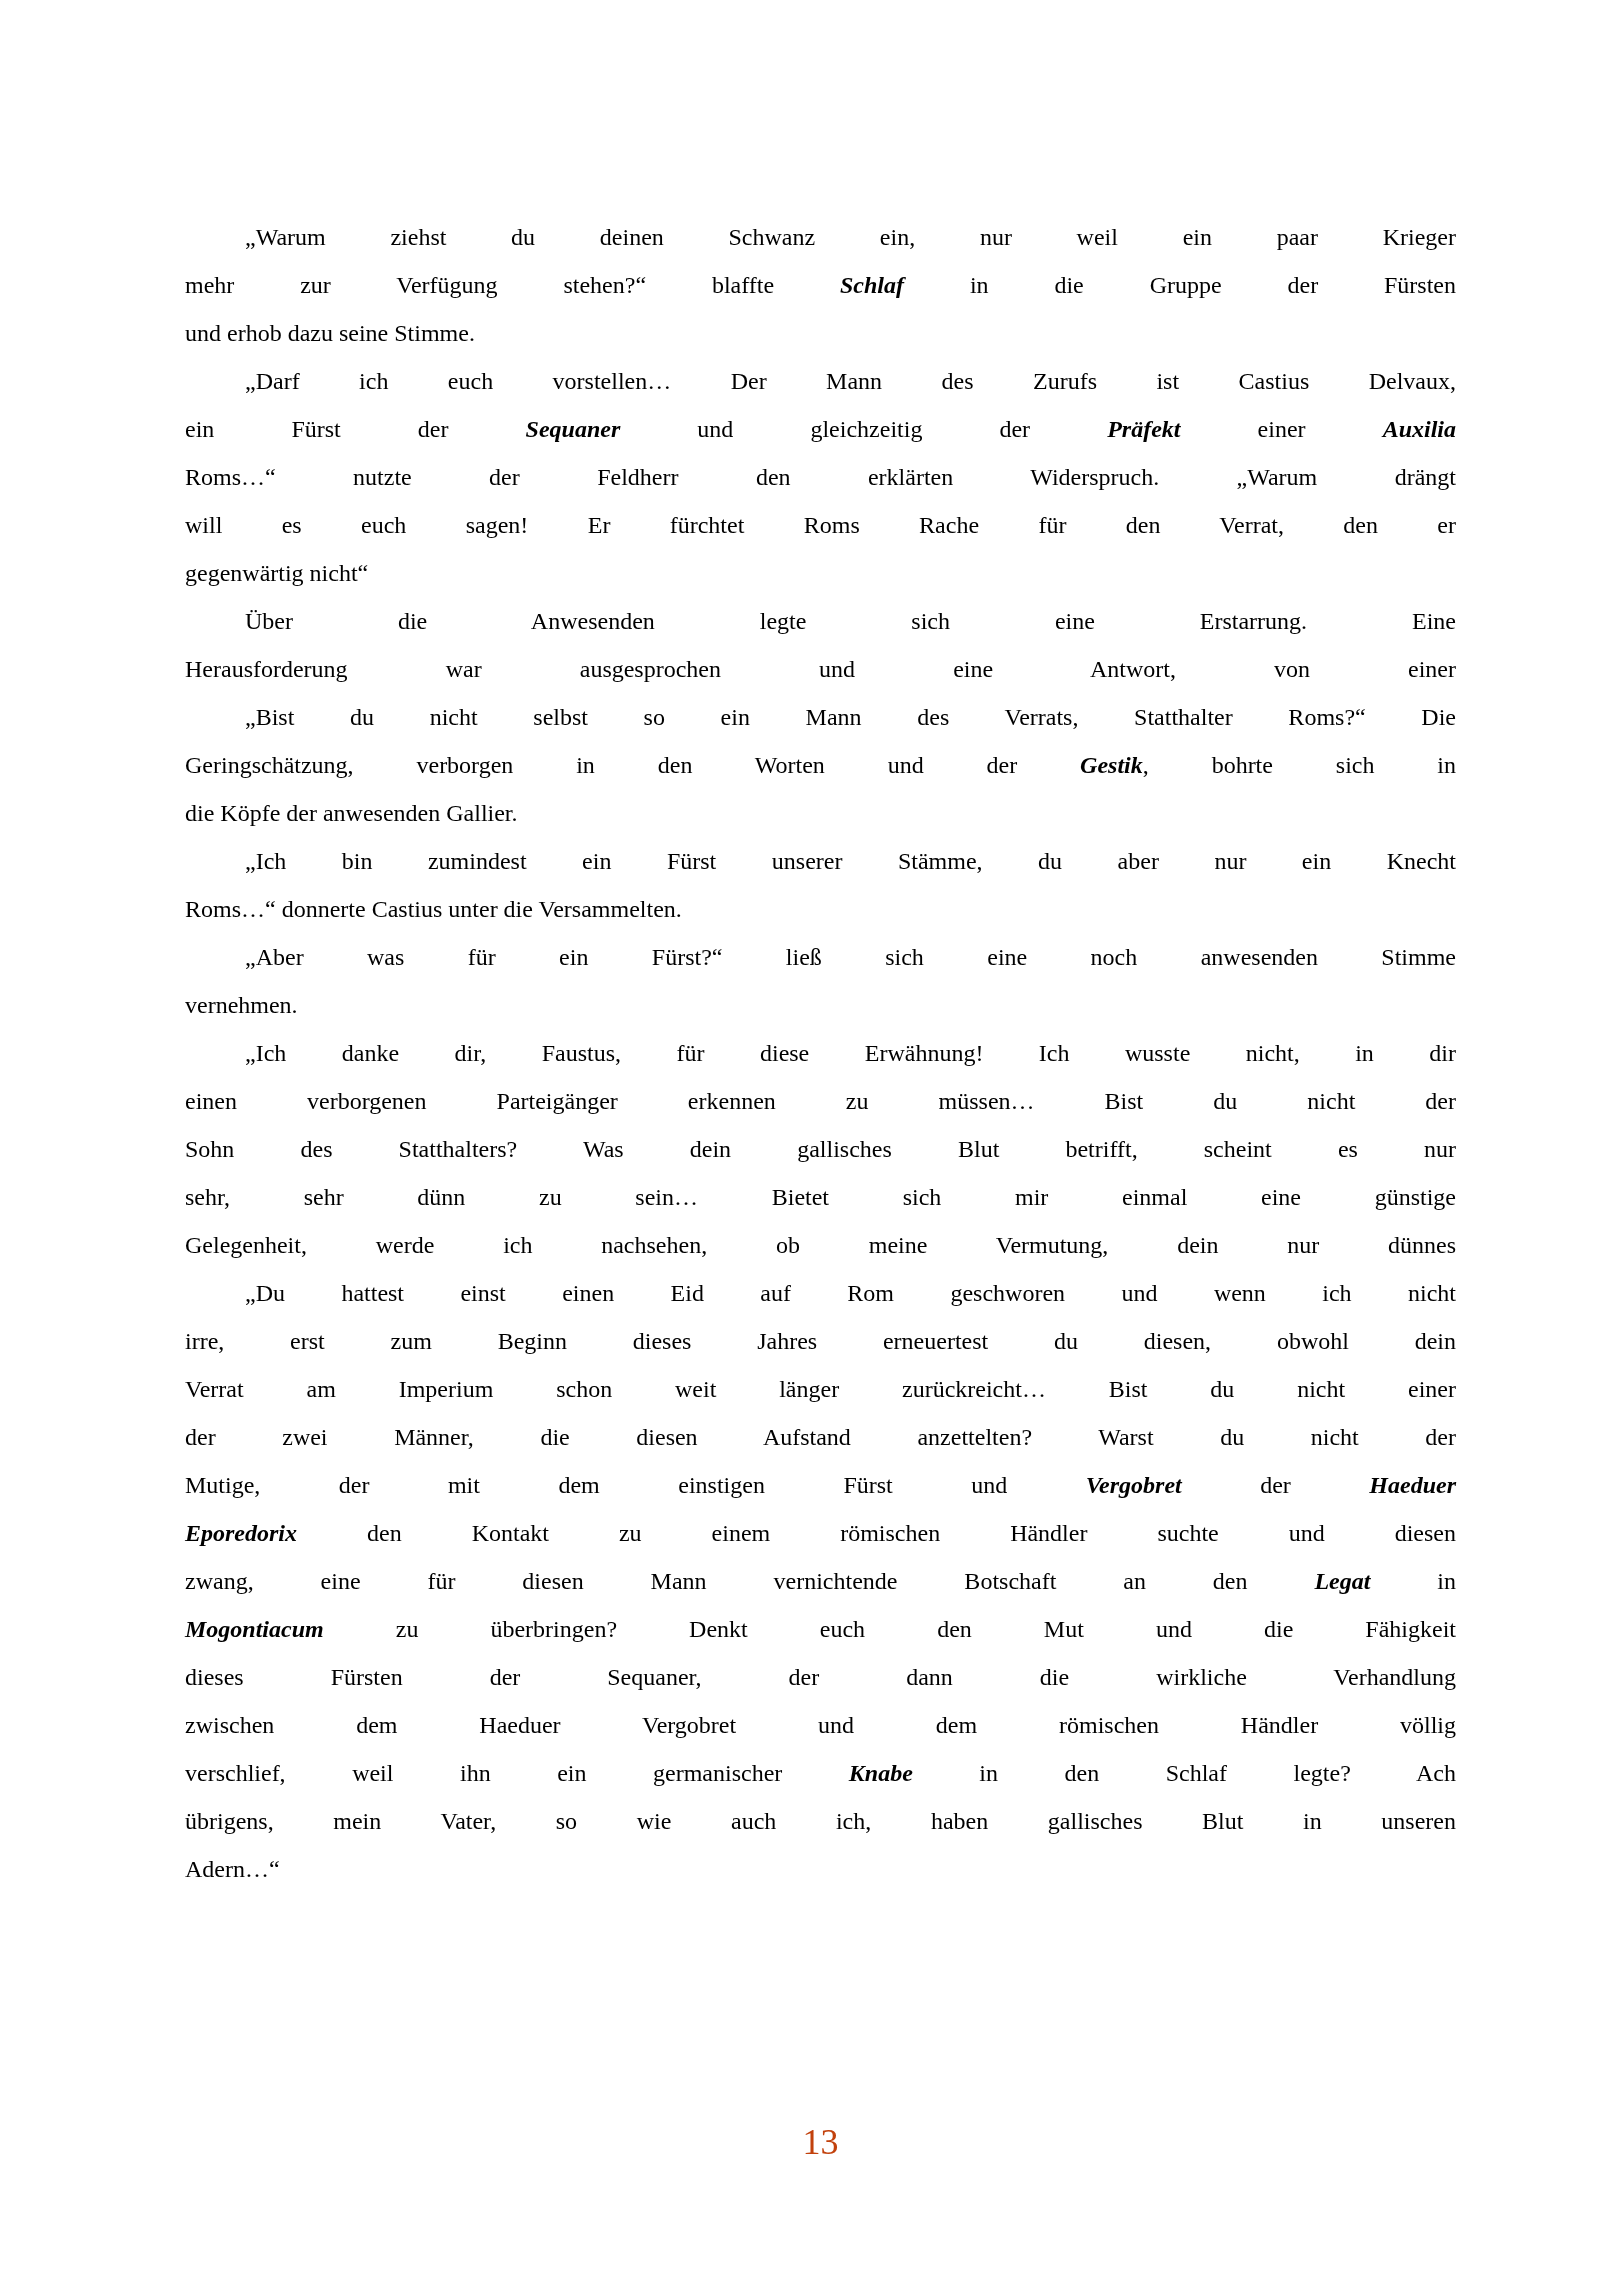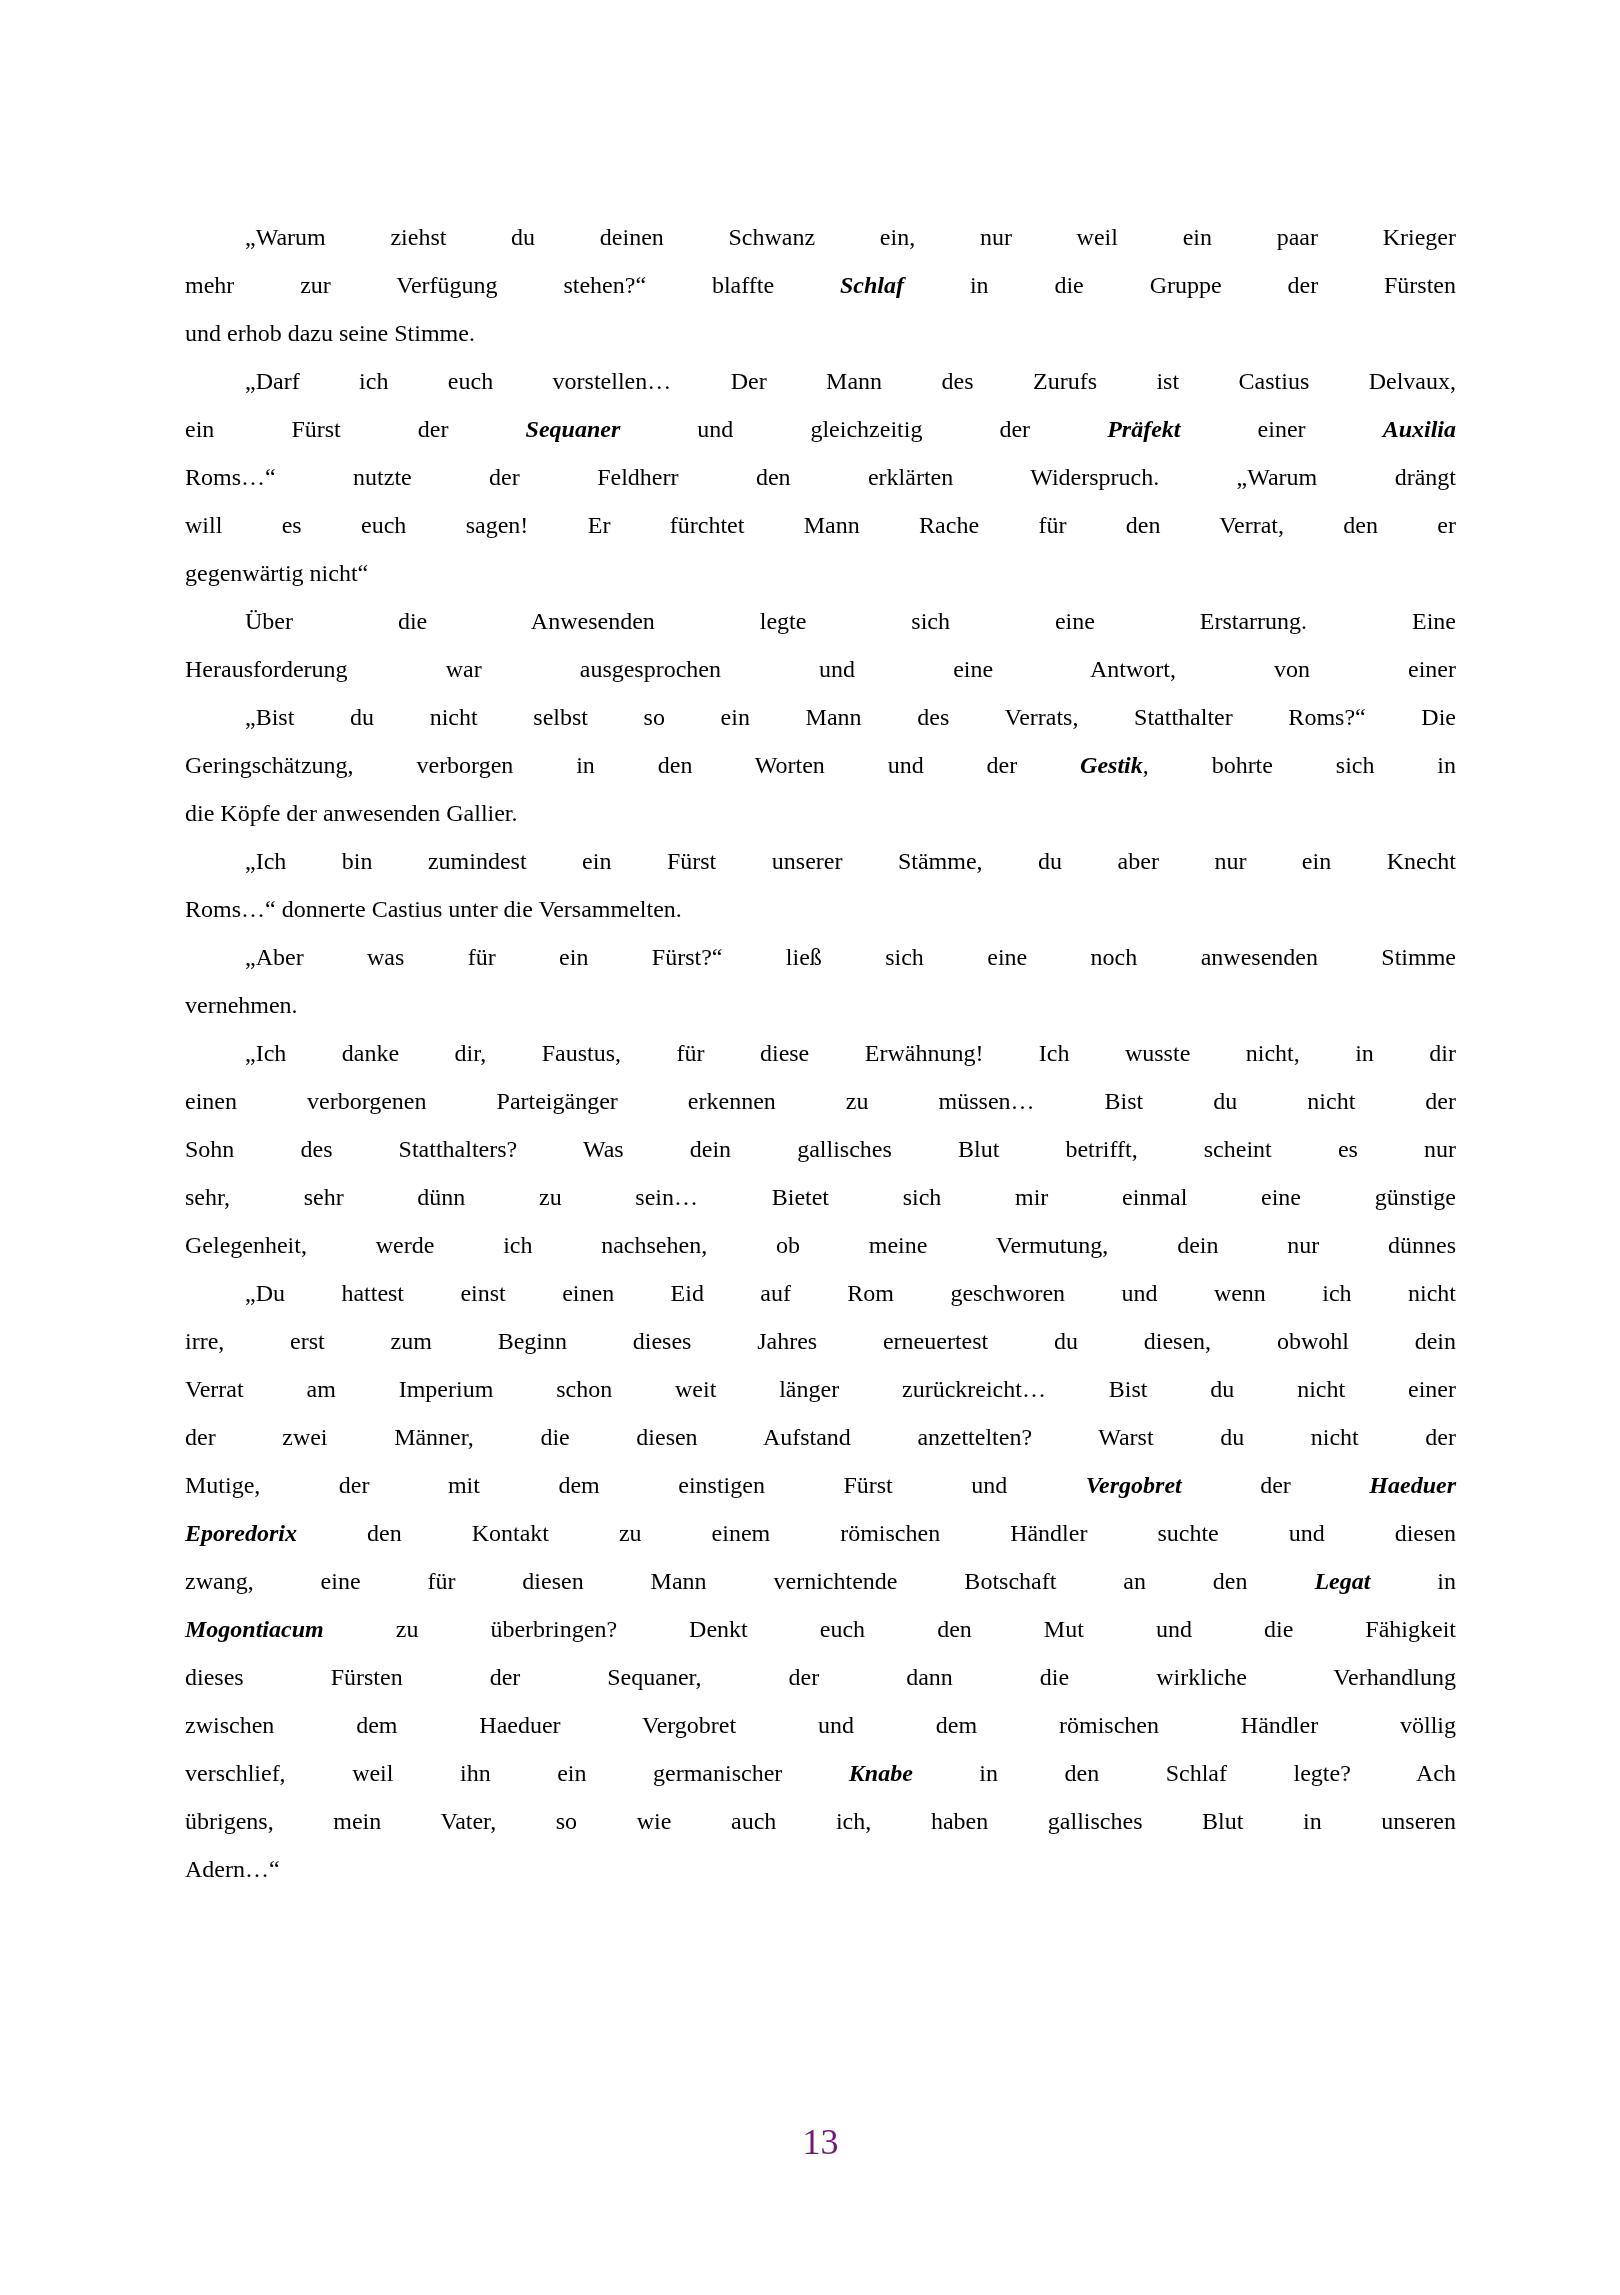--- a/index.html
+++ b/index.html
@@ -42,38 +42,38 @@
     font-weight: bold;
   }
   .page-number {
     position: absolute;
     left: 185px;
     top: 2118px;
     width: 1271px;
     text-align: center;
     font-size: 36px;
     line-height: 48px;
-    color: #701a75;
+    color: #c2410c;
   }
 </style>
 </head>
 <body>
 
 <div class="page">
   <div class="text-block">
       <div class="para">
         <div class="line indent just"><span class="rg">„Warum ziehst du deinen Schwanz ein, nur weil ein paar Krieger</span></div>
         <div class="line just"><span class="rg">mehr zur Verfügung stehen?“ blaffte </span><span class="em">Schlaf</span><span class="rg"> in die Gruppe der Fürsten</span></div>
         <div class="line"><span class="rg">und erhob dazu seine Stimme.</span></div>
       </div>
       <div class="para">
         <div class="line indent just"><span class="rg">„Darf ich euch vorstellen… Der Mann des Zurufs ist Castius Delvaux,</span></div>
         <div class="line just"><span class="rg">ein Fürst der </span><span class="em">Sequaner</span><span class="rg"> und gleichzeitig der </span><span class="em">Präfekt</span><span class="rg"> einer </span><span class="em">Auxilia</span></div>
         <div class="line just"><span class="rg">Roms…“ nutzte der Feldherr den erklärten Widerspruch. „Warum drängt</span></div>
-        <div class="line just"><span class="rg">will es euch sagen! Er fürchtet Mann Rache für den Verrat, den er</span></div>
+        <div class="line just"><span class="rg">will es euch sagen! Er fürchtet Roms Rache für den Verrat, den er</span></div>
         <div class="line"><span class="rg">gegenwärtig nicht“</span></div>
       </div>
       <div class="para">
         <div class="line indent just"><span class="rg">Über die Anwesenden legte sich eine Erstarrung. Eine</span></div>
         <div class="line just"><span class="rg">Herausforderung war ausgesprochen und eine Antwort, von einer</span></div>
       </div>
       <div class="para">
         <div class="line indent just"><span class="rg">„Bist du nicht selbst so ein Mann des Verrats, Statthalter Roms?“ Die</span></div>
         <div class="line just"><span class="rg">Geringschätzung, verborgen in den Worten und der </span><span class="em">Gestik</span><span class="rg">, bohrte sich in</span></div>
         <div class="line"><span class="rg">die Köpfe der anwesenden Gallier.</span></div>

